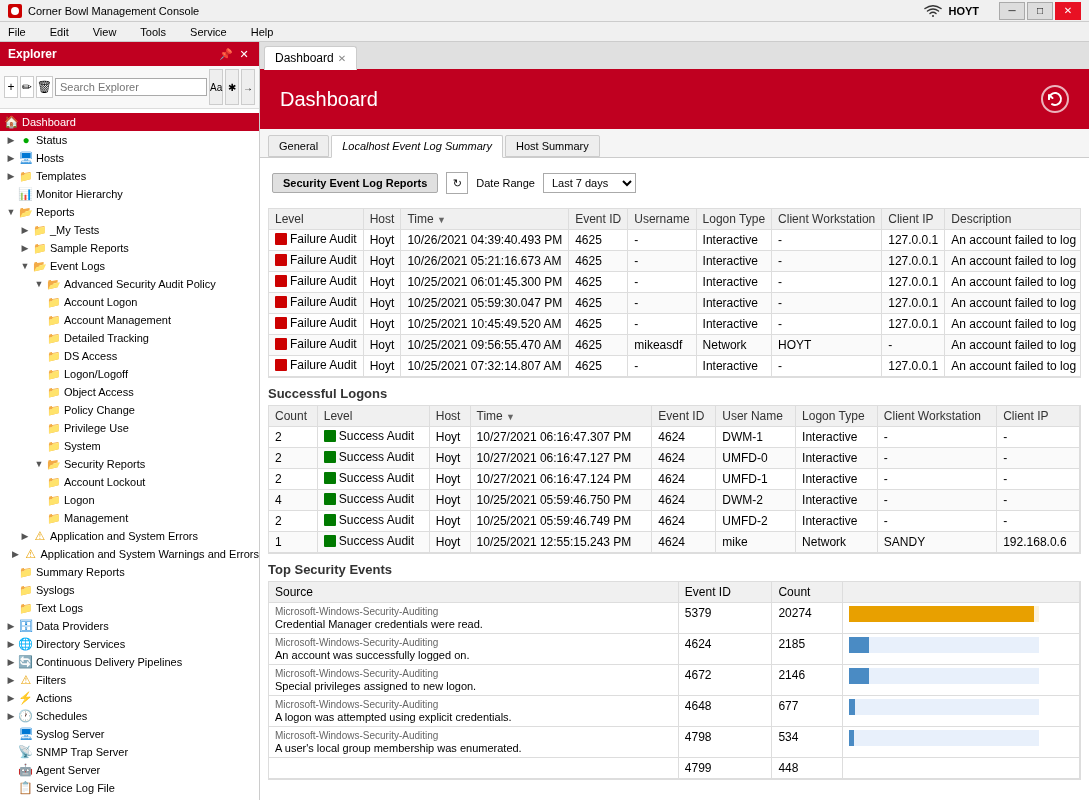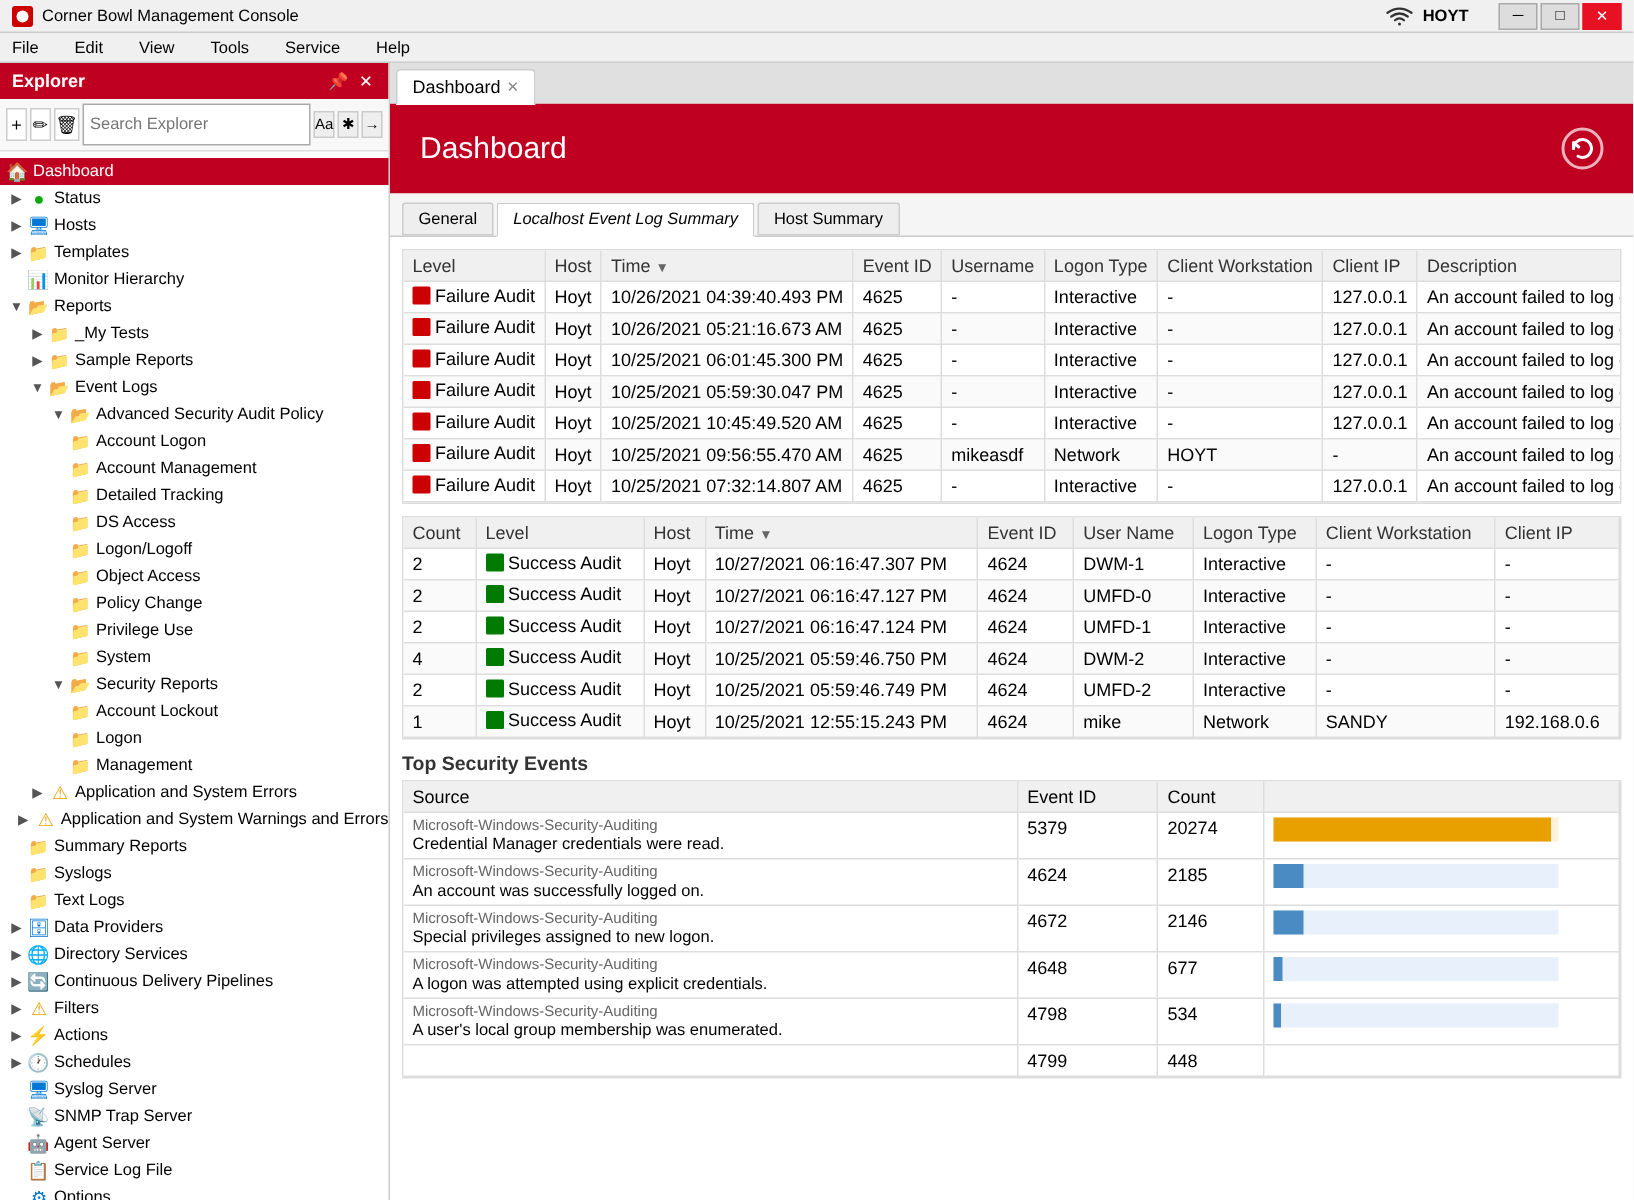--- a/index.html
+++ b/index.html
@@ -61,22 +61,22 @@
 
     .sidebar-toolbar {
       display: flex;
       align-items: center;
       padding: 3px 4px;
       gap: 2px;
       border-bottom: 1px solid #ddd;
       background: #f8f8f8;
     }
     .sidebar-toolbar-btn { width: 22px; height: 22px; border: 1px solid #ccc; background: white; cursor: pointer; display: flex; align-items: center; justify-content: center; font-size: 12px; }
-    .search-box { flex: 1; height: 28px; border: 1px solid #aaa; padding: 0 4px; font-size: 11px; }
-    .search-icon-btn { width: 22px; height: 18px; border: 1px solid #ccc; background: #eee; cursor: pointer; display: flex; align-items: center; justify-content: center; font-size: 10px; }
+    .search-box { flex: 1; height: 18px; border: 1px solid #aaa; padding: 0 4px; font-size: 11px; }
+    .search-icon-btn { width: 22px; height: 36px; border: 1px solid #ccc; background: #eee; cursor: pointer; display: flex; align-items: center; justify-content: center; font-size: 10px; }
 
     .sidebar-tree { overflow-y: auto; flex: 1; padding: 4px 0; }
     .tree-item { display: flex; align-items: center; padding: 1px 0; cursor: pointer; white-space: nowrap; }
     .tree-item.active { background: #c00020; color: white; }
     .tree-item.active .tree-label { color: white; }
     .tree-indent { display: inline-block; }
     .tree-toggle { width: 14px; height: 14px; display: flex; align-items: center; justify-content: center; font-size: 9px; color: #555; flex-shrink: 0; }
     .tree-icon { width: 16px; height: 16px; display: flex; align-items: center; justify-content: center; flex-shrink: 0; margin-right: 2px; }
     .tree-label { font-size: 11px; color: #000; }
     .icon-folder { color: #e8a000; font-size: 11px; }
@@ -448,20 +448,30 @@
       </div>
 
       <div class="sub-tabs">
         <div class="sub-tab">General</div>
         <div class="sub-tab active">Localhost Event Log Summary</div>
         <div class="sub-tab">Host Summary</div>
       </div>
 
       <div class="panel-content">
 
+        <div class="filter-bar">
+          <button class="filter-btn">Security Event Log Reports</button>
+          <button class="refresh-btn">↻</button>
+          <span class="date-range-label">Date Range</span>
+          <select class="date-select">
+            <option>Last 7 days</option>
+            <option>Last 30 days</option>
+            <option>Last 90 days</option>
+          </select>
+        </div>
 
         <div class="table-wrapper">
           <table class="data-table">
             <thead>
               <tr>
                 <th>Level</th>
                 <th>Host</th>
                 <th>Time <span class="sort-icon">▼</span></th>
                 <th>Event ID</th>
                 <th>Username</th>
@@ -554,20 +564,21 @@
     <td>Interactive</td>
     <td>-</td>
     <td>127.0.0.1</td>
     <td>An account failed to log on</td>
 
   </tr>
               </tbody>
           </table>
         </div>
 
+        <div class="section-title">Successful Logons</div>
         <div class="table-wrapper">
           <table class="data-table">
             <thead>
               <tr>
                 <th>Count</th>
                 <th>Level</th>
                 <th>Host</th>
                 <th>Time <span class="sort-icon">▼</span></th>
                 <th>Event ID</th>
                 <th>User Name</th>

